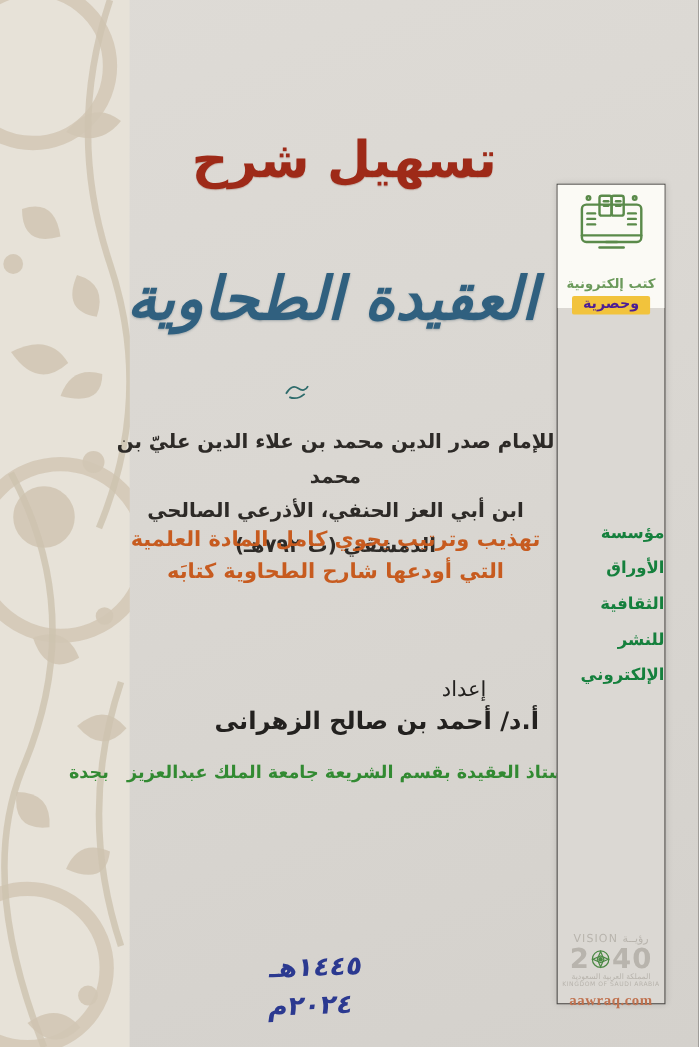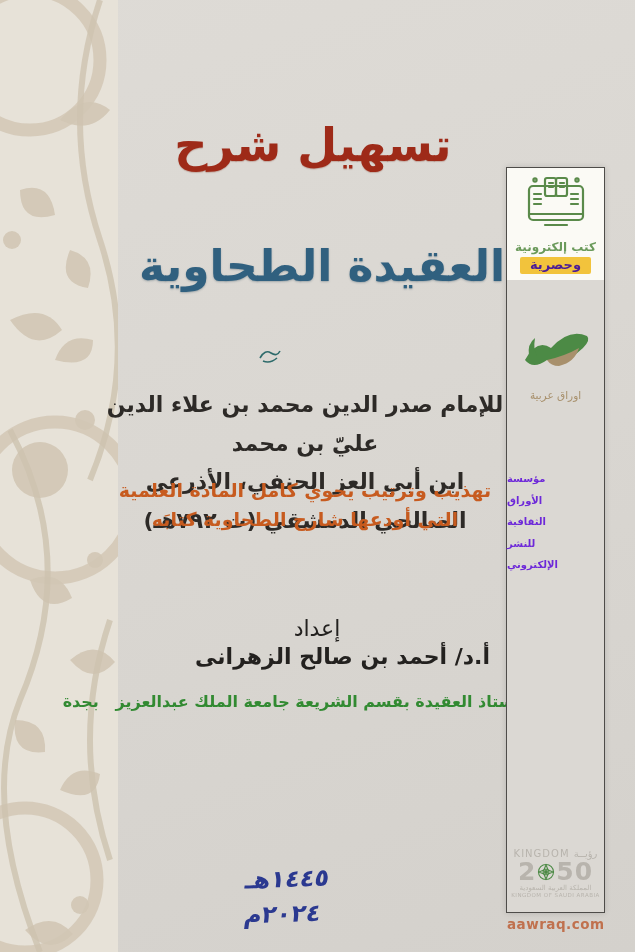--- a/index.html
+++ b/index.html
@@ -17,39 +17,40 @@
     position:absolute; left:0; top:0; width:118px; height:952px;
   }
   
   .supertitle {
     position:absolute; left:118px; top:118px; width:390px;
     text-align:center; font-size:46px; font-weight:bold;
     direction:rtl; letter-spacing:-1px;
     text-shadow:0 1px 1px rgba(120,40,20,.25);
   }
   .main-title {
-    position:absolute; left:122px; top:240px; width:400px;
-    text-align:center; font-size:44px; font-weight:bold;
+    position:absolute; left:102px; top:240px; width:400px;
+    text-align:center; font-size:54px; font-weight:bold;
     direction:rtl; letter-spacing:-2px;
     text-shadow:0 1px 2px rgba(30,60,80,.3);
+    font-style:italic;
   }
   .seal { position:absolute; left:258px; top:348px; }
   .author-block {
     position:absolute; left:100px; top:386px; width:410px;
     text-align:center; direction:rtl;
-    font-size:22px; font-weight:bold; color:#2d2a27; line-height:1.75;
+    font-size:18px; font-weight:bold; color:#2d2a27; line-height:1.75;
   }
   .desc-block {
     position:absolute; left:100px; top:476px; width:410px;
     text-align:center; direction:rtl;
     font-size:19px; font-weight:bold; line-height:1.55;
   }
   .prep-label {
-    position:absolute; left:172px; top:616px; width:290px;
-    text-align:center; direction:rtl; font-size:22px; color:#23211f;
+    position:absolute; left:152px; top:616px; width:290px;
+    text-align:right; direction:rtl; font-size:19px; color:#23211f;
   }
   .prep-name {
     position:absolute; left:120px; top:644px; width:370px;
     text-align:right; direction:rtl; font-size:22px; font-weight:bold; color:#23211f;
     letter-spacing:-1px;
   }
   .prep-title {
     position:absolute; left:100px; top:692px; width:420px;
     text-align:center; direction:rtl; font-size:16px; font-weight:bold;
     white-space:pre;
@@ -64,44 +65,44 @@
   .sidebar {
     position:absolute; left:506px; top:167px; width:99px; height:746px;
     border:1.5px solid #4e4c49;
     background:#dbd8d3;
     box-shadow:0 0 6px rgba(0,0,0,.15);
   }
   .badge {
     position:absolute; left:0; top:0; width:100%; height:112px;
     background:#fbfaf5; text-align:center; padding-top:6px;
   }
-  .badge-line1 { display:block; direction:rtl; font-size:12px; font-weight:bold; margin-top:6px; }
+  .badge-line1 { display:block; direction:rtl; font-size:12px; font-weight:bold; margin-top:17px; }
   .badge-line2 {
     display:inline-block; direction:rtl; font-size:13px; font-weight:bold;
     padding:0 10px 2px; border-radius:2px; margin-top:2px;
   }
   .awraq-logo { position:absolute; left:0; top:158px; width:100%; text-align:center; }
   .awraq-text { display:block; direction:rtl; font-size:10.5px; margin-top:1px; letter-spacing:1px; }
   .publisher {
     position:absolute; left:0; top:300px; width:100%;
-    text-align:left; direction:rtl;
-    font-size:10px; font-weight:bold; color:#6d28d9; line-height:2.15;
+    text-align:right; direction:rtl;
+    font-size:15px; font-weight:bold; color:#15803d; line-height:2.15;
   }
   .copyright {
     position:absolute; left:0; top:518px; width:100%;
     text-align:center; direction:rtl;
     font-size:9.3px; font-weight:bold; line-height:1.85;
   }
   .vision { position:absolute; left:0; top:680px; width:100%; text-align:center; color:#b8b4ad; }
   .vision-top { font-size:10px; letter-spacing:1px; direction:ltr; }
   .vision-year { font-size:25px; font-weight:bold; line-height:1; letter-spacing:1px;
                  display:flex; align-items:center; justify-content:center; gap:1px; }
   .vision-country-ar { font-size:7px; direction:rtl; }
   .vision-country-en { font-size:5.5px; letter-spacing:.5px; }
-  .website { display:block; margin-top:18px; font-size:13.5px; font-weight:bold; letter-spacing:.5px; }
+  .website { display:block; margin-top:4px; font-size:13.5px; font-weight:bold; letter-spacing:.5px;font-family:Liberation Serif, serif; }
 </style>
 </head>
 <body>
 
 <div class="page">
 
   <div class="ornament-band">
     <svg width="118" height="952" viewBox="0 0 118 952">
       <rect x="0" y="0" width="118" height="952" fill="#e7e2d8"></rect>
       <g stroke="#d2c7b5" fill="none" stroke-width="13" opacity="0.85">
@@ -183,54 +184,46 @@
           <line x1="48" y1="25" x2="55" y2="25"></line>
           <line x1="48" y1="30" x2="55" y2="30"></line>
           <circle cx="12" cy="6" r="1.6"></circle>
           <circle cx="54" cy="6" r="1.6"></circle>
         </g>
       </svg>
       <span class="badge-line1" style="color:#6b9a5b;">كتب إلكترونية</span>
       <span class="badge-line2" style="background:#f2c33c;color:#4c1d95;">وحصرية</span>
     </div>
 
-    <div class="awraq-logo">
-      <svg width="78" height="58" viewBox="0 0 78 58">
-        <path d="M8 34 Q20 12 34 22 Q52 2 70 10 Q74 14 66 22 Q50 38 30 34 Q16 44 8 34z" fill="#4c8a45"></path>
-        <path d="M30 34 Q48 30 62 22 Q58 36 42 40 Q34 40 30 34z" fill="#a8906c"></path>
-        <path d="M12 30 Q10 18 18 12 Q16 24 20 30z" fill="#4c8a45"></path>
-      </svg>
-      <span class="awraq-text" style="color:#a8906c;">اوراق عربية</span>
-    </div>
 
     <div class="publisher">
       <div>مؤسسة</div>
       <div>الأوراق</div>
       <div>الثقافية</div>
       <div>للنشر</div>
       <div>الإلكتروني</div>
     </div>
 
 
     <div class="vision">
       <div class="vision-top">
-        <span>KINGDOM</span>
+        <span>VISION</span>
         <span>رؤيــة</span>
       </div>
       <div class="vision-year">
         <span>2</span>
         <svg width="18" height="18" viewBox="0 0 18 18">
           <g fill="none" stroke="#4c8a45" stroke-width="1.1">
             <circle cx="9" cy="9" r="7.5"></circle>
             <path d="M9 2 L12 9 L9 16 L6 9 Z"></path>
             <path d="M2 9 L9 6 L16 9 L9 12 Z"></path>
           </g>
           <circle cx="9" cy="9" r="2" fill="#4c8a45"></circle>
         </svg>
-        <span>50</span>
+        <span>40</span>
       </div>
       <div class="vision-country-ar">المملكة العربية السعودية</div>
       <div class="vision-country-en">KINGDOM OF SAUDI ARABIA</div>
       <span class="website" style="color:#c0714e;">aawraq.com</span>
     </div>
 
   </div>
 </div>
 
 </body></html>

